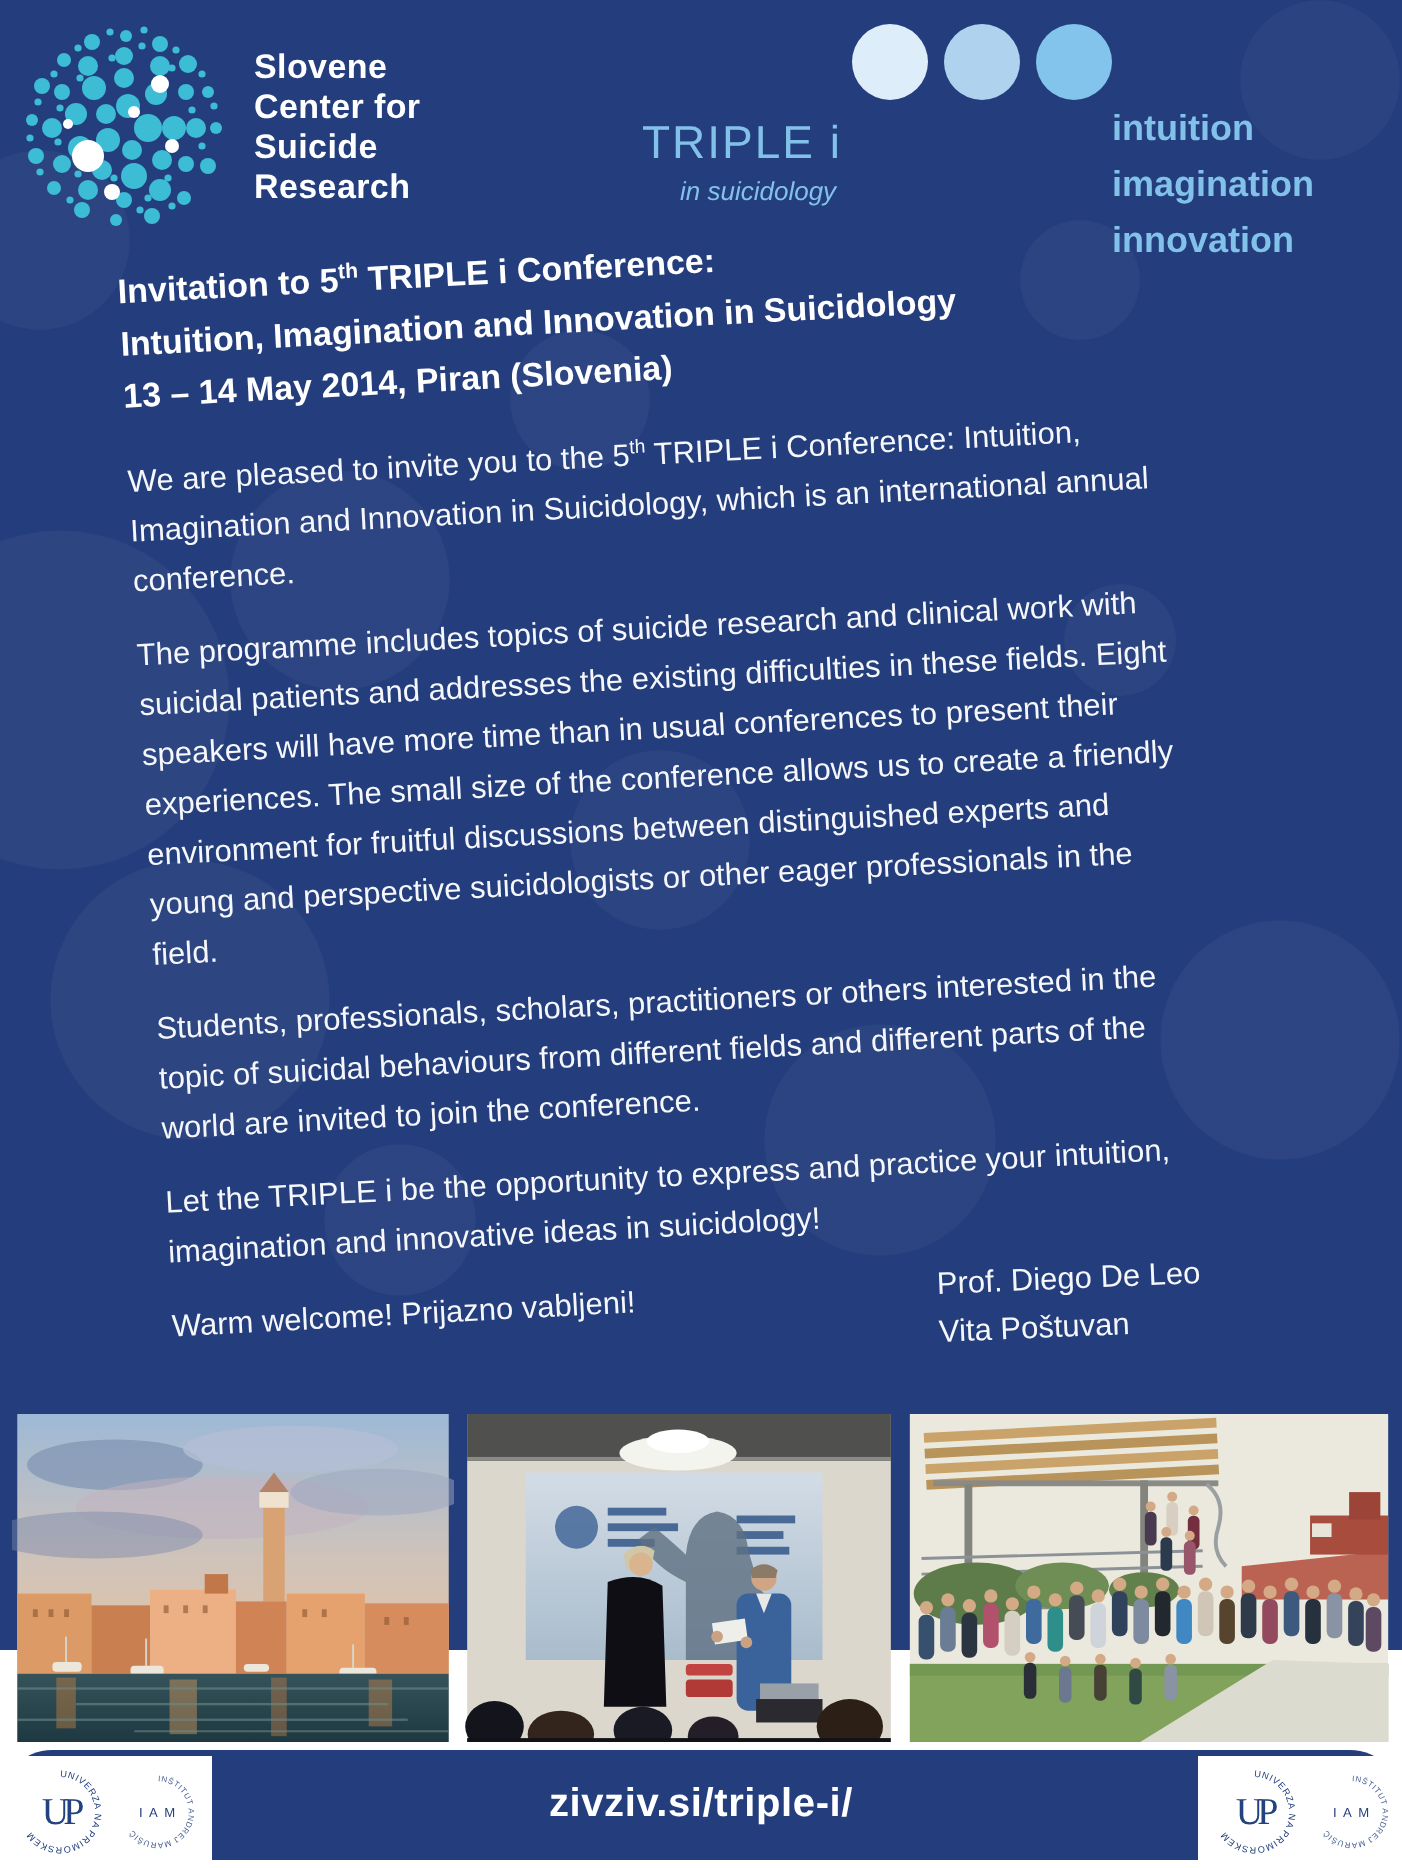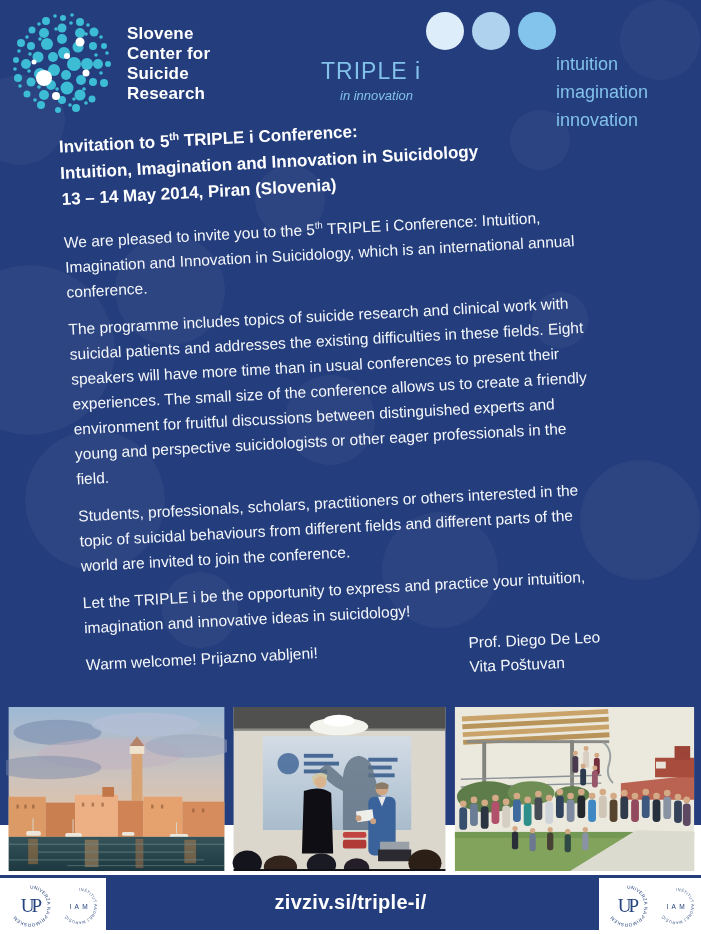--- a/index.html
+++ b/index.html
@@ -31,20 +31,21 @@
   }
   .brand{position:absolute;left:321px;top:58px;color:#82c2ea;font-size:23px;letter-spacing:1px;}
   .brand-sub{position:absolute;left:340px;top:88px;color:#82c2ea;font-size:13px;font-style:italic;}
   .dot3{position:absolute;top:12px;width:38px;height:38px;border-radius:50%;}
   .dot3.a{left:426px;background:#ddedf9;}
   .dot3.b{left:472px;background:#afd3ee;}
   .dot3.c{left:518px;background:#82c4ec;}
   .motto{
     position:absolute;left:556px;top:50px;color:#82c2ea;font-size:18px;line-height:28px;
     white-space:pre-line;
+    font-weight:bold;
   }
   
   .content{
     position:absolute;left:58px;top:129px;width:645px;color:#f5f7fb;font-size:15.5px;
     line-height:25px;transform:rotate(-3deg);transform-origin:0 0;
   }
   .content h1{
     margin:0 0 13px 0;font-size:17px;line-height:26px;font-weight:bold;color:#ffffff;
   }
   .content p{margin:0 0 12px 0;}
@@ -53,21 +54,21 @@
   .signature{
     position:absolute;left:468px;top:631px;color:#f5f7fb;font-size:15.5px;line-height:24px;
     transform:rotate(-2.4deg);transform-origin:0 0;
   }
   
   .photos{position:absolute;left:6px;top:707px;width:691px;height:164px;display:flex;gap:4px;}
   .photos svg{display:block;height:164px;}
   
   .footer-bar{
     position:absolute;left:0;top:875px;width:701px;height:55px;background:#243e7d;
-    display:flex;align-items:center;justify-content:center;
+    display:flex;align-items:center;justify-content:center;border-radius:26px;
   }
   .footer-url{color:#ffffff;font-size:20px;font-weight:bold;letter-spacing:.3px;}
   .logo-box{
     position:absolute;top:878px;height:56px;background:#ffffff;display:flex;
     align-items:center;justify-content:center;gap:4px;
   }
   .logo-box.left{left:0;width:106px;}
   .logo-box.right{left:599px;width:102px;}
   .ring-logo{width:48px;height:48px;}
   .ring-logo.small{width:42px;height:42px;}
@@ -161,21 +162,21 @@
           <circle cx="24" cy="50" r="2.5"></circle>
       </g>
     </svg>
 
     <div class="org-name">Slovene
 Center for
 Suicide
 Research</div>
 
     <div class="brand">TRIPLE i</div>
-    <div class="brand-sub">in innovation</div>
+    <div class="brand-sub">in suicidology</div>
 
     <div class="dot3 a"></div>
     <div class="dot3 b"></div>
     <div class="dot3 c"></div>
 
     <div class="motto">intuition
 imagination
 innovation</div>
 
     <div class="content">

